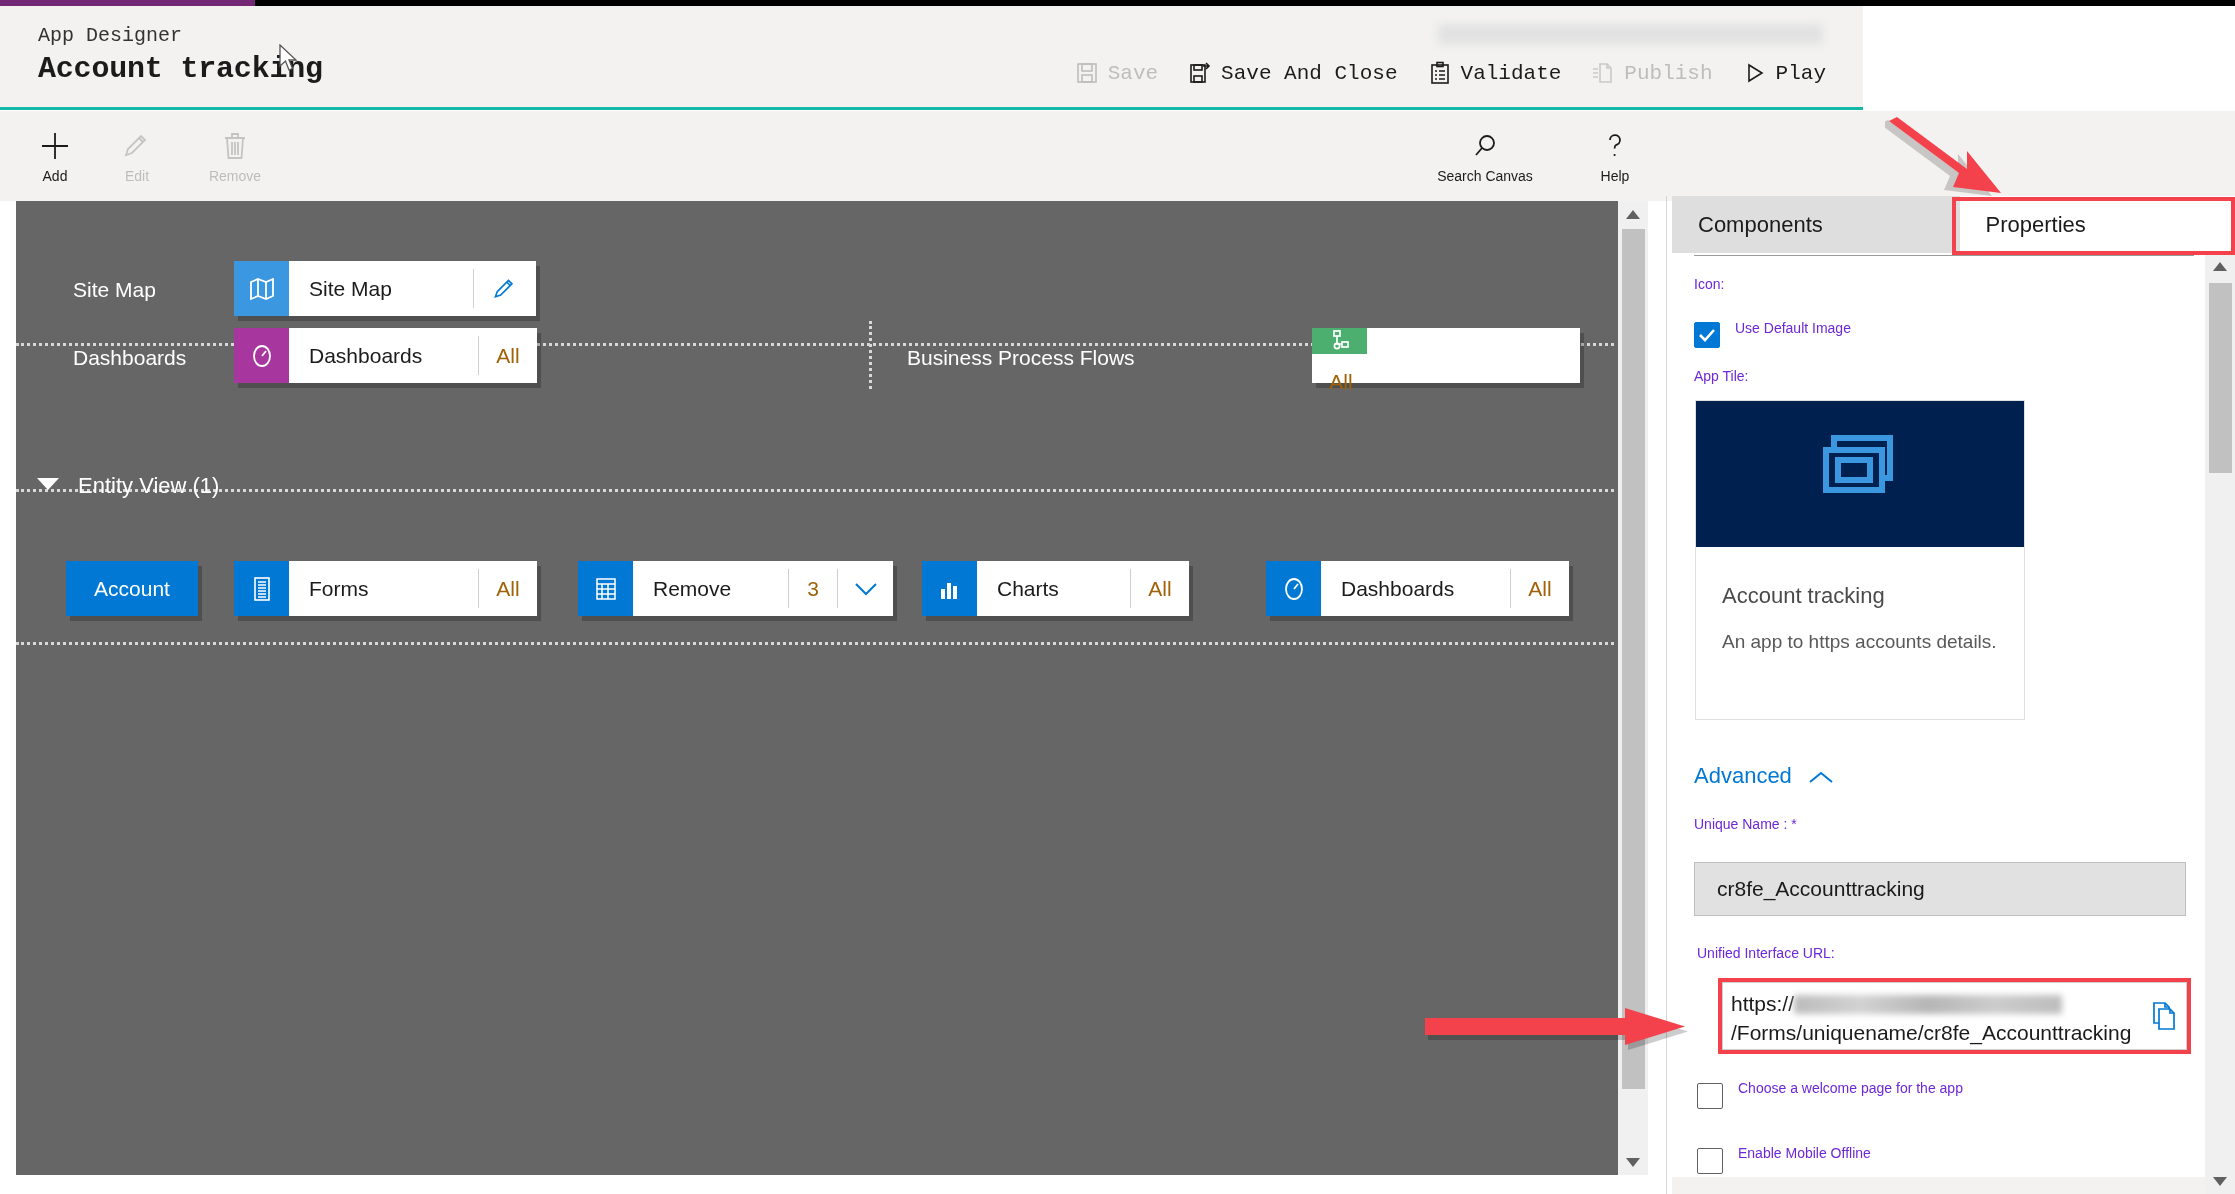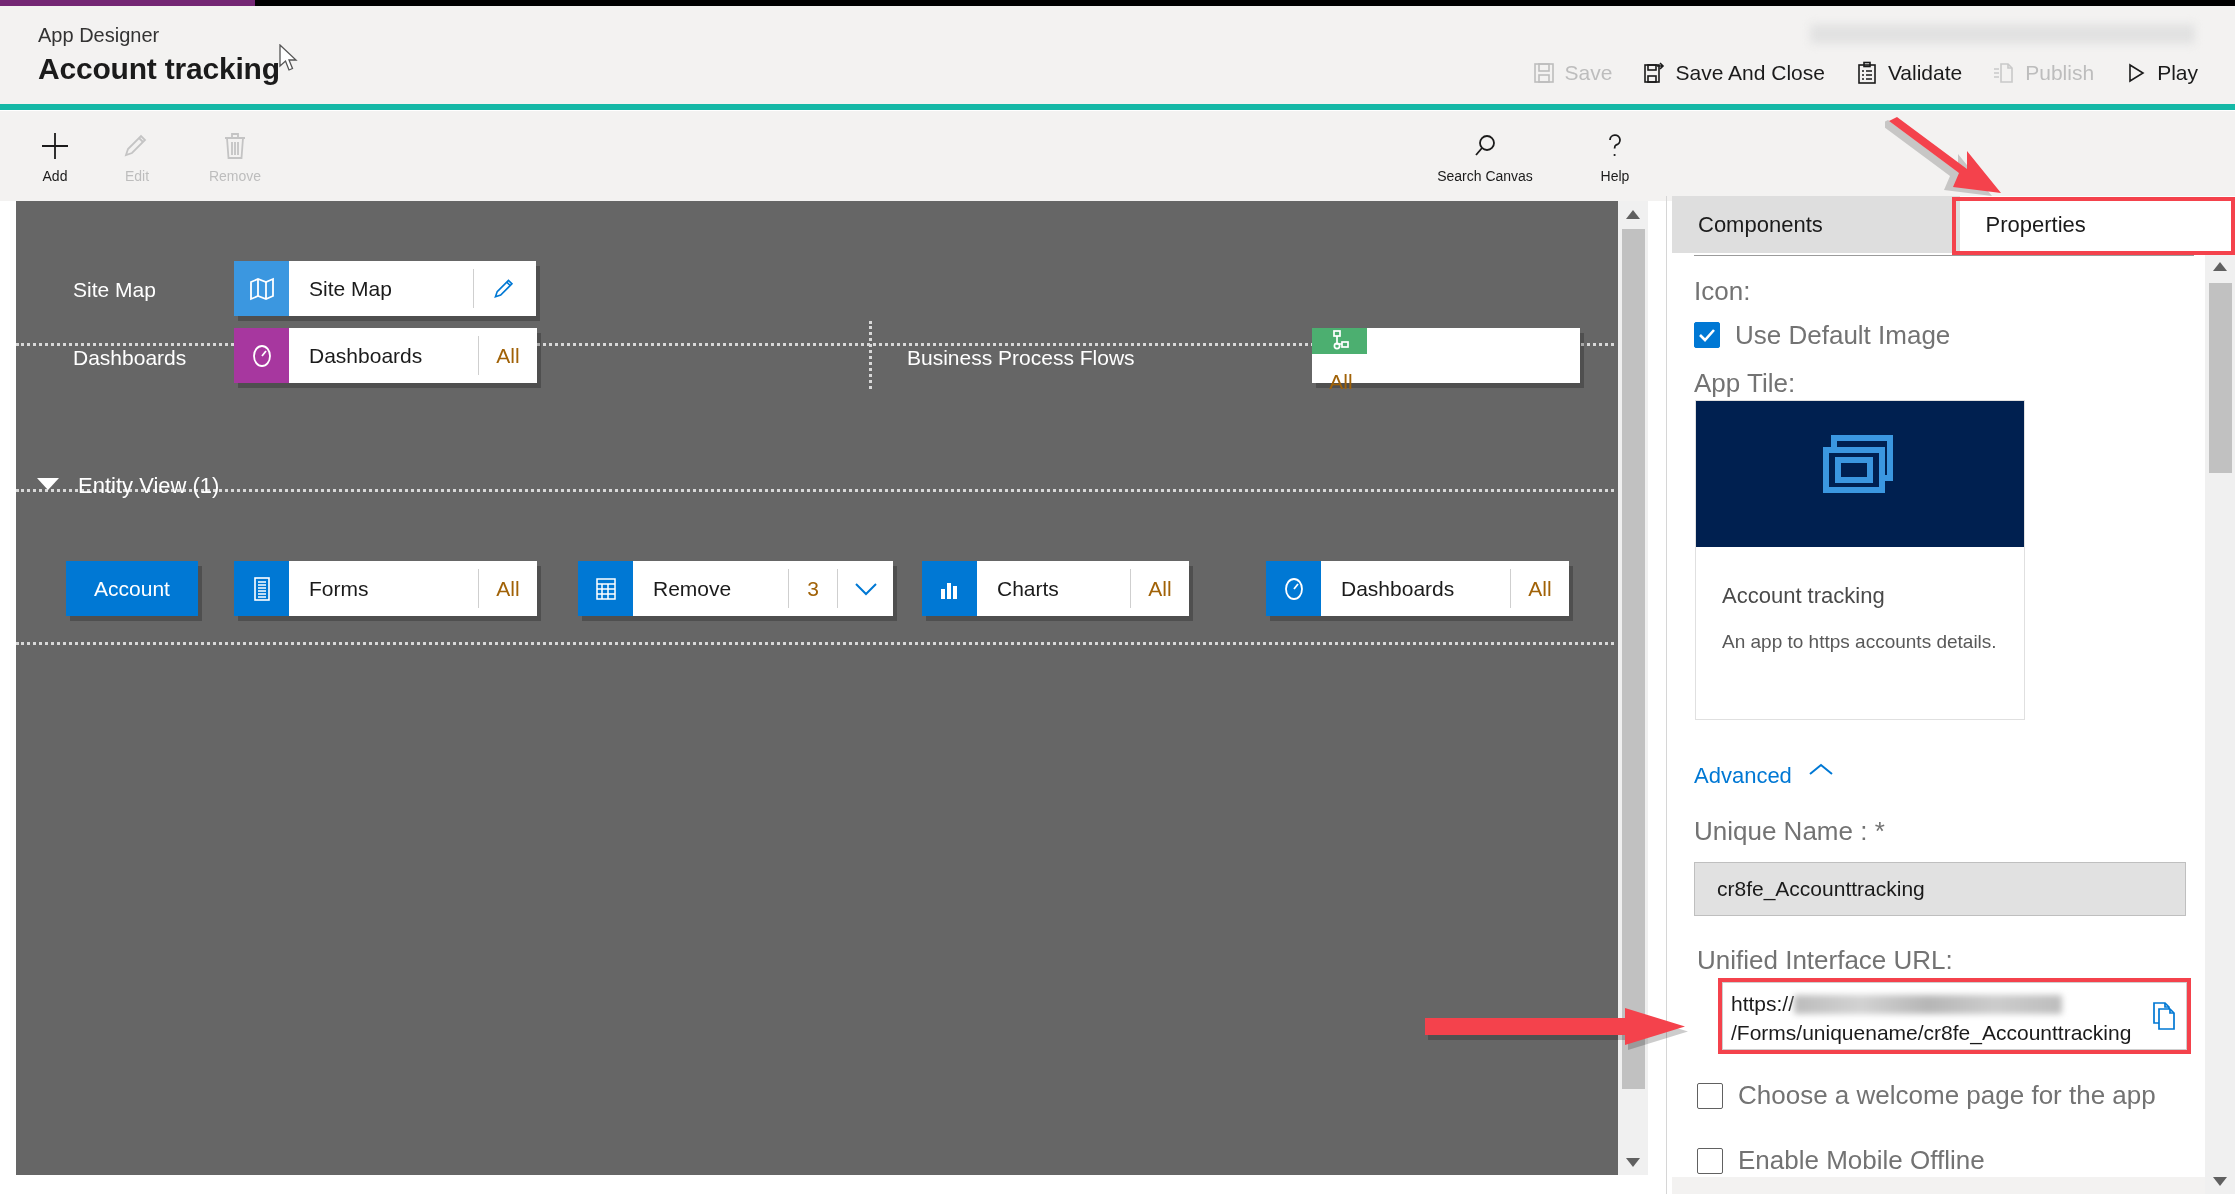--- a/index.html
+++ b/index.html
@@ -9,22 +9,22 @@
     background: #ffffff;
     overflow: hidden;
   }
 
   
   #top-strip { position:absolute; left:0; top:0; width:2235px; height:6px; background:#000; }
   #top-strip .accent { position:absolute; left:0; top:0; width:255px; height:6px; background:#742774; }
 
   
   #header {
-    position:absolute; left:0; top:6px; width:2235px; height:104px;
-    background:#f3f2f1; border-bottom:6px solid #14b8a6;
+    position:absolute; left:0; top:6px; width:1863px; height:104px;
+    background:#f3f2f1; border-bottom:3px solid #14b8a6;font-family:Liberation Mono, monospace;
   }
   #header .crumb { position:absolute; left:38px; top:18px; font-size:20px; color:#333; }
   #header .title { position:absolute; left:38px; top:46px; font-size:30px; font-weight:bold; color:#1b1b1b; letter-spacing:-0.2px;}
 
   
   #cursor { position:absolute; left:278px; top:44px; width:22px; height:30px; }
 
   
   #redact-top {
     position:absolute; right:40px; top:18px; width:385px; height:20px;
@@ -85,30 +85,30 @@
   
   #panel { position:absolute; left:1672px; top:196px; width:563px; height:998px; background:#fff; }
   #tabs { position:absolute; left:0; top:0; width:575px; height:57px; display:flex; }
   .tab { flex:1; display:flex; align-items:center; padding-left:26px; font-size:22px; color:#1b1b1b; cursor:pointer; }
   .tab.inactive { background:#dedede; }
   .tab.active { background:#ffffff; }
 
   #panel-body { position:absolute; left:0; top:57px; width:540px; height:941px; overflow:hidden; }
   .ptop-line { position:absolute; left:22px; top:2px; width:500px; border-top:1px solid #9b9b9b; }
 
-  .plabel { position:absolute; font-size:26px; color:#737373; }
+  .plabel { position:absolute; font-size:14px; color:#6d28d9; }
   .chk { position:absolute; width:26px; height:26px; border:1px solid #616161; background:#fff; border-radius:2px; cursor:pointer; }
   .chk.on { background:#0078d4; border-color:#0078d4; display:flex; align-items:center; justify-content:center; }
 
   #apptile { position:absolute; left:1695px; top:400px; width:330px; height:320px; border:1px solid #e0e0e0; background:#fff; }
   #apptile .banner { height:146px; background:#002050; display:flex; align-items:center; justify-content:center; }
   #apptile .tname { font-size:22px; color:#4a4a4a; margin:36px 0 0 26px; }
   #apptile .tdesc { font-size:19px; color:#595959; margin:22px 0 0 26px; }
 
-  #advanced { position:absolute; left:1694px; top:763px; display:flex; align-items:flex-start; gap:16px; cursor:pointer; }
+  #advanced { position:absolute; left:1694px; top:763px; display:flex; align-items:flex-end; gap:16px; cursor:pointer; }
   #advanced .a-lbl { font-size:22px; color:#0078d4; }
 
   .txtfield {
     position:absolute; background:#e1e1e1; border:1px solid #bfbfbf;
     font-size:21px; color:#1b1b1b; display:flex; align-items:center; padding-left:22px;
   }
 
   #urlbox {
     position:absolute; left:1722px; top:982px; width:465px; height:68px;
     border:1px solid #cfcfcf; background:#fff; padding:6px 0 0 8px;

